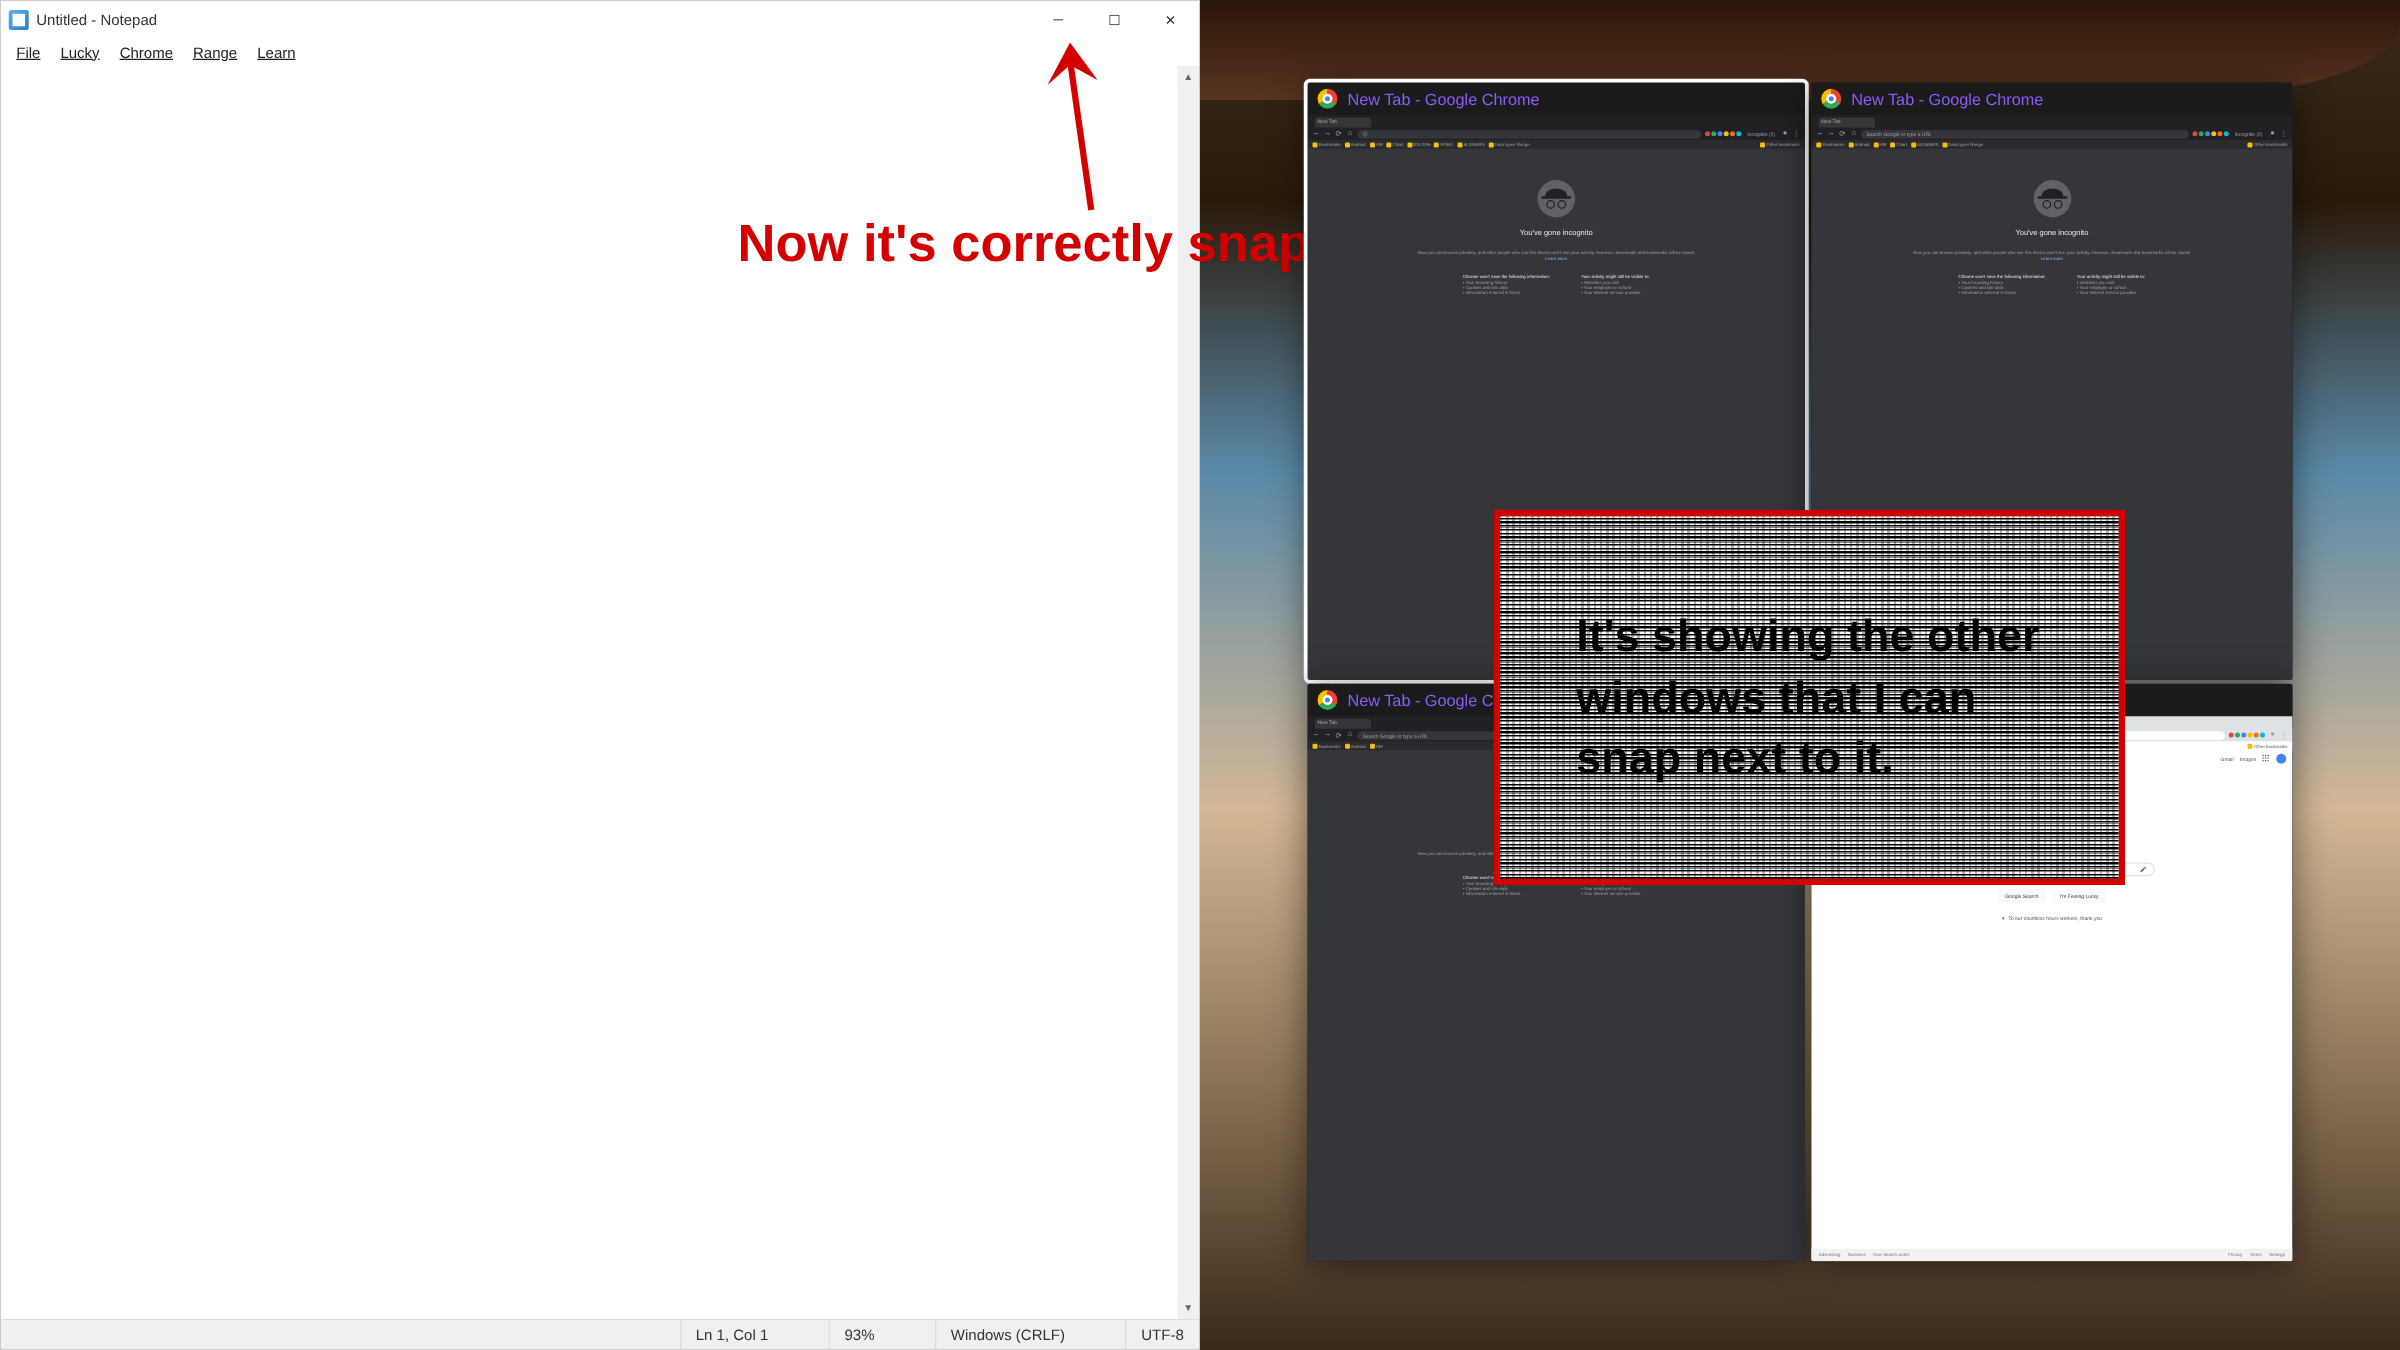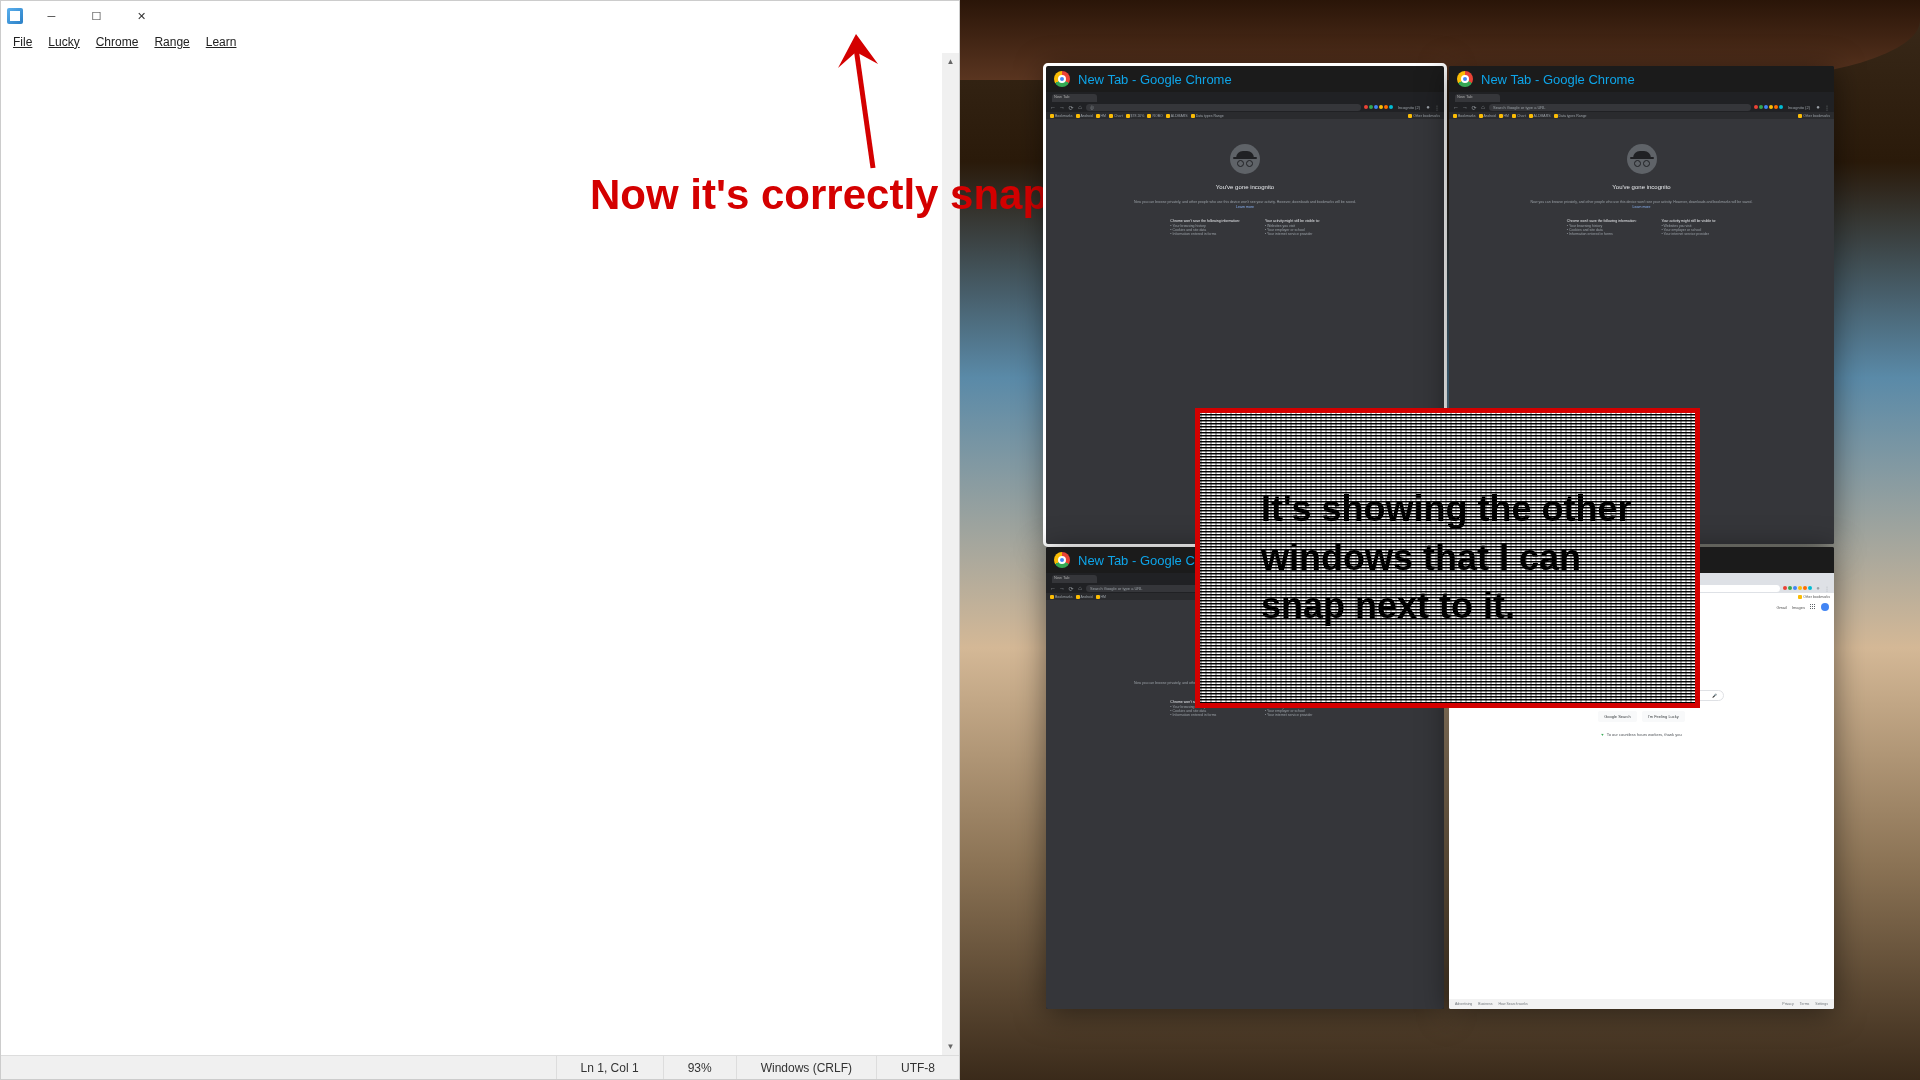--- a/index.html
+++ b/index.html
@@ -31,37 +31,37 @@
 .np-icon::after { content: ""; position: absolute; inset: 3px; background: #fff; }
 .np-title { flex: 1; }
 .np-ctrl { width: 45px; height: 30px; display: flex; align-items: center; justify-content: center; font-size: 11px; color: #333; }
 .np-menu { height: 22px; display: flex; align-items: center; gap: 2px; padding-left: 5px; font-size: 12px; color: #222; background: #fff; border-bottom: 1px solid rgba(0,0,0,0); }
 .np-menu span { padding: 2px 7px; text-decoration: underline; }
 .np-body { flex: 1; background: #fff; position: relative; }
 .np-scroll { position: absolute; right: 0; top: 0; width: 17px; height: 100%; background: #f0f0f0; display: flex; flex-direction: column; }
 .np-scroll-btn { height: 17px; background: #f0f0f0; display:flex;align-items:center;justify-content:center;font-size:8px;color:#666; }
 .np-scroll-track { flex:1; }
 .np-status { height: 24px; background: #f0f0f0; border-top: 1px solid #ddd; display: flex; align-items: center; font-size: 12px; color: #333; }
-.np-status .sp { border-left: 1px solid #ddd; padding: 0 24px; height: 100%; display:flex;align-items:center; }
+.np-status .sp { border-left: 1px solid #ddd; padding: 0 12px; height: 100%; display:flex;align-items:center;margin-left:36px; }
 .np-status .st-left { flex:1; }
 
 
 .anno1 { position:absolute; left:590px; top:170px; color:#d40000; font-weight:900; font-size:42px; line-height:1.2; font-family:Arial,sans-serif; }
 .arrow1 { position:absolute; left:818px; top:30px; width:110px; height:140px; }
 .static-overlay { position:absolute; left:1195px; top:408px; width:505px; height:300px; border:5px solid #d40000;
   background: repeating-linear-gradient(0deg,#000,#000 1px,#fff 1px,#fff 2px,#888 2px,#888 3px),
               repeating-linear-gradient(90deg,rgba(0,0,0,.3) 0,rgba(0,0,0,.3) 2px,rgba(255,255,255,.3) 2px,rgba(255,255,255,.3) 5px);
   background-blend-mode: multiply;
   display:flex; align-items:center; padding:0 61px; }
 .static-overlay .txt { color:#000; font-weight:900; font-size:36px; line-height:1.35; font-family:Arial,sans-serif; }
 
 
 .thumb { position:absolute; background:#202124; border-radius:2px; overflow:hidden; display:flex; flex-direction:column; box-shadow:0 4px 30px rgba(0,0,0,.5); }
 .thumb.selected { outline:3px solid #fff; }
-.thumb-header { height:26px; background:#1b1b1b; display:flex; align-items:center; gap:8px; padding:0 8px; color:#0ea5e9; font-size:13px; }
+.thumb-header { height:26px; background:#1b1b1b; display:flex; align-items:center; gap:8px; padding:0 8px; color:#8b5cf6; font-size:13px; }
 .chrome-icon { width:16px; height:16px; border-radius:50%; position:relative;
   background:conic-gradient(#ea4335 0 120deg,#34a853 120deg 240deg,#fbbc05 240deg 360deg); }
 .chrome-icon::after { content:""; position:absolute; inset:4px; background:#4285f4; border-radius:50%; border:2px solid #fff; }
 .thumb-body { flex:1; display:flex; flex-direction:column; }
 
 .chrome-top { background:#202124; }
 .chrome-tabs { height:10px; display:flex; align-items:flex-end; gap:2px; padding-left:6px; }
 .chrome-tab { width:45px; height:8px; background:#35363a; border-radius:3px 3px 0 0; font-size:4px; color:#aaa; padding-left:2px; overflow:hidden; }
 .chrome-addr { height:10px; display:flex; align-items:center; gap:3px; padding:0 4px; }
 .nav-ic { width:6px;height:6px;color:#9aa0a6;font-size:6px;display:flex;align-items:center;justify-content:center; }
@@ -114,20 +114,21 @@
 .thumb4 { left:1449px; top:547px; width:385px; height:462px; }
 </style>
 </head>
 <body>
 
 <div class="desktop-bg"></div>
 
 <div class="notepad">
   <div class="np-titlebar">
     <div class="np-icon"></div>
+    <div class="np-title">Untitled - Notepad</div>
     <div class="np-ctrl">─</div>
     <div class="np-ctrl">☐</div>
     <div class="np-ctrl close">✕</div>
   </div>
   <div class="np-menu">
     <span>File</span>
     <span>Lucky</span>
     <span>Chrome</span>
     <span>Range</span>
     <span>Learn</span>

